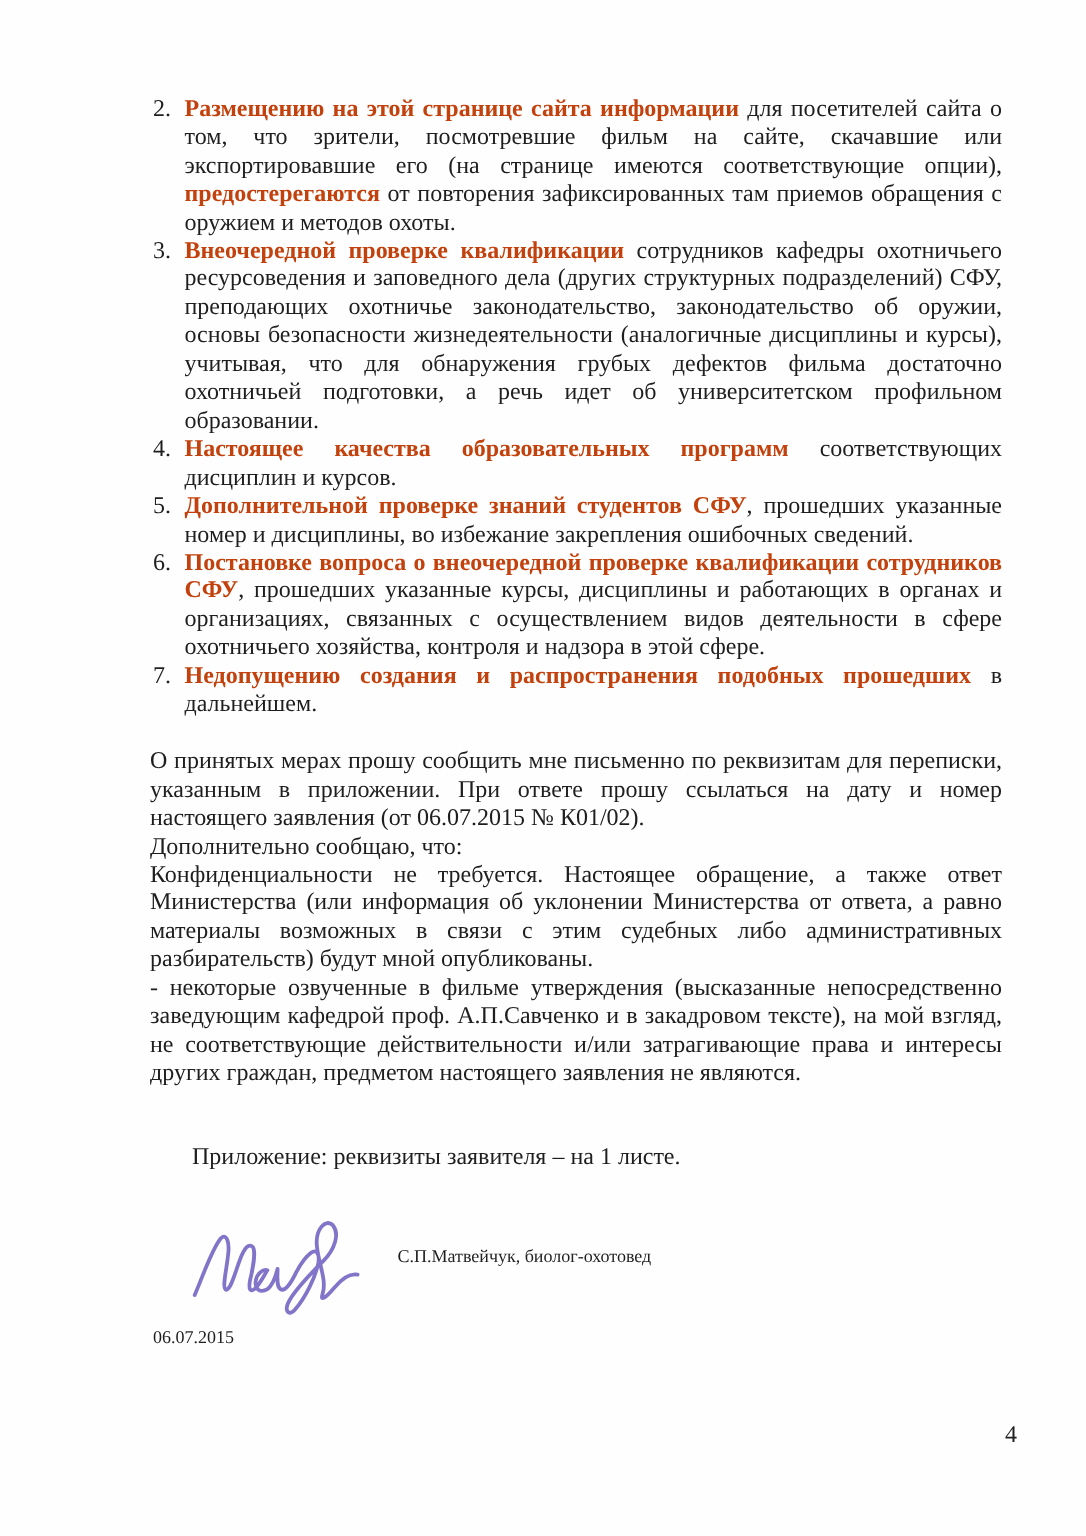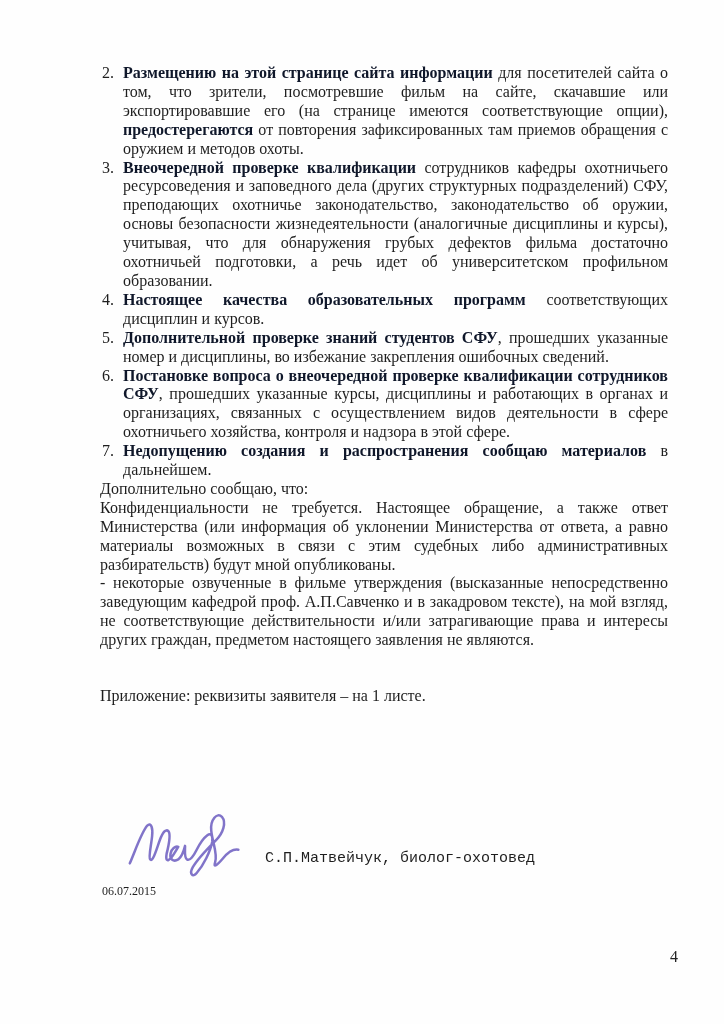--- a/index.html
+++ b/index.html
@@ -10,26 +10,26 @@
     font-family:"Liberation Serif", serif;
     color:#1e1e1e;
     overflow:hidden;
   }
   .content {
     position:absolute; left:100px; top:64px; width:568px;
     font-size:16px; line-height:18.9px; text-align:justify;
   }
   .li { position:relative; padding-left:23px; }
   .li .num { position:absolute; left:2px; top:0; }
-  .li b, .content b { color:#0f172a; font-weight:bold; }
+  .li b, .content b { color:#c2410c; font-weight:bold; }
   .para { margin:0; }
   .gap-top { margin-top:19px; }
-  .attachment { margin-top:37px; }
+  .attachment { margin-top:37px;margin-left:28px; }
   .sig-svg { position:absolute; left:124px; top:803px; }
-  .sig-name { position:absolute; left:265px; top:850px; font-size:15px;font-family:Liberation Mono, monospace; }
+  .sig-name { position:absolute; left:265px; top:830px; font-size:12px; }
   .doc-date { position:absolute; left:102px; top:884px; font-size:12px; }
   .page-num { position:absolute; left:670px; top:948px; font-size:16px; color:#222; }
 </style>
 </head>
 <body>
 
 <div class="page">
 
   <div class="content">
 
@@ -53,23 +53,24 @@
       <span><b>Дополнительной проверке знаний студентов СФУ</b><span>, прошедших указанные номер и дисциплины, во избежание закрепления ошибочных сведений.</span></span>
     </div>
 
     <div class="li">
       <span class="num">6.</span>
       <span><b>Постановке вопроса о внеочередной проверке квалификации сотрудников СФУ</b><span>, прошедших указанные курсы, дисциплины и работающих в органах и организациях, связанных с осуществлением видов деятельности в сфере охотничьего хозяйства, контроля и надзора в этой сфере.</span></span>
     </div>
 
     <div class="li">
       <span class="num">7.</span>
-      <span><b>Недопущению создания и распространения сообщаю материалов</b><span> в дальнейшем.</span></span>
+      <span><b>Недопущению создания и распространения подобных прошедших</b><span> в дальнейшем.</span></span>
     </div>
 
+    <p class="para gap-top">О принятых мерах прошу сообщить мне письменно по реквизитам для переписки, указанным в приложении. При ответе прошу ссылаться на дату и номер настоящего заявления (от 06.07.2015 № К01/02).</p>
     <p class="para">Дополнительно сообщаю, что:</p>
     <p class="para">Конфиденциальности не требуется. Настоящее обращение, а также ответ Министерства (или информация об уклонении Министерства от ответа, а равно материалы возможных в связи с этим судебных либо административных разбирательств) будут мной опубликованы.</p>
     <p class="para">- некоторые озвученные в фильме утверждения (высказанные непосредственно заведующим кафедрой проф. А.П.Савченко и в закадровом тексте), на мой взгляд, не соответствующие действительности и/или затрагивающие права и интересы других граждан, предметом настоящего заявления не являются.</p>
 
     <p class="para attachment">Приложение: реквизиты заявителя – на 1 листе.</p>
 
   </div>
 
   <svg class="sig-svg" viewBox="0 0 130 80" width="126" height="78" aria-hidden="true">
     <path d="M6 62 C12 48 18 30 24 23 C28 19 30 26 29 34 C28 44 25 56 27 58 C30 61 34 46 37 38 C40 30 43 26 46 29 C48 32 46 44 44 52 C43 58 44 61 48 57 C51 54 54 48 56 45 C53 44 49 47 48 52 C47 58 51 61 56 58 C60 55 62 48 63 44 C63 49 62 56 65 58 C68 60 72 54 75 48 C78 42 82 36 86 33 C90 30 92 34 91 40 C89 50 82 64 75 72 C71 77 67 73 71 66 C76 57 86 47 95 38 C102 31 106 20 101 14 C96 9 89 17 90 28 C91 40 97 52 94 61 C92 67 96 64 102 57 C107 51 113 47 118 48" fill="none" stroke="#7668c4" stroke-width="2.6" stroke-linecap="round" stroke-linejoin="round" opacity="0.92"></path>

